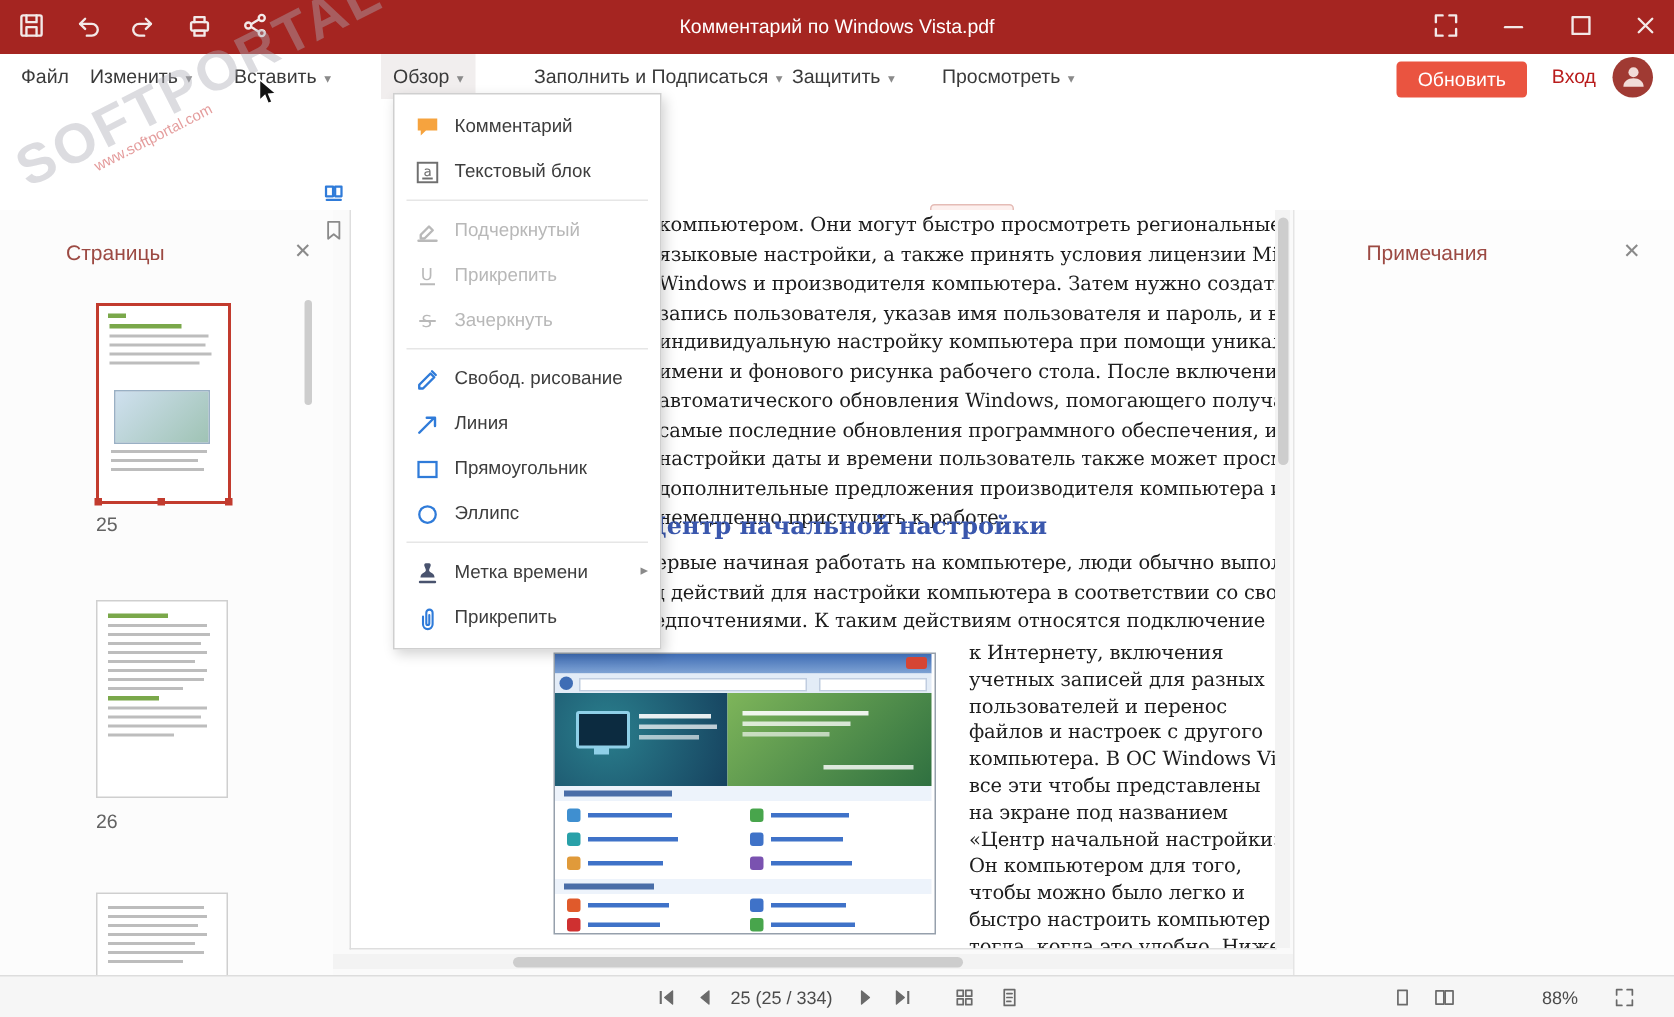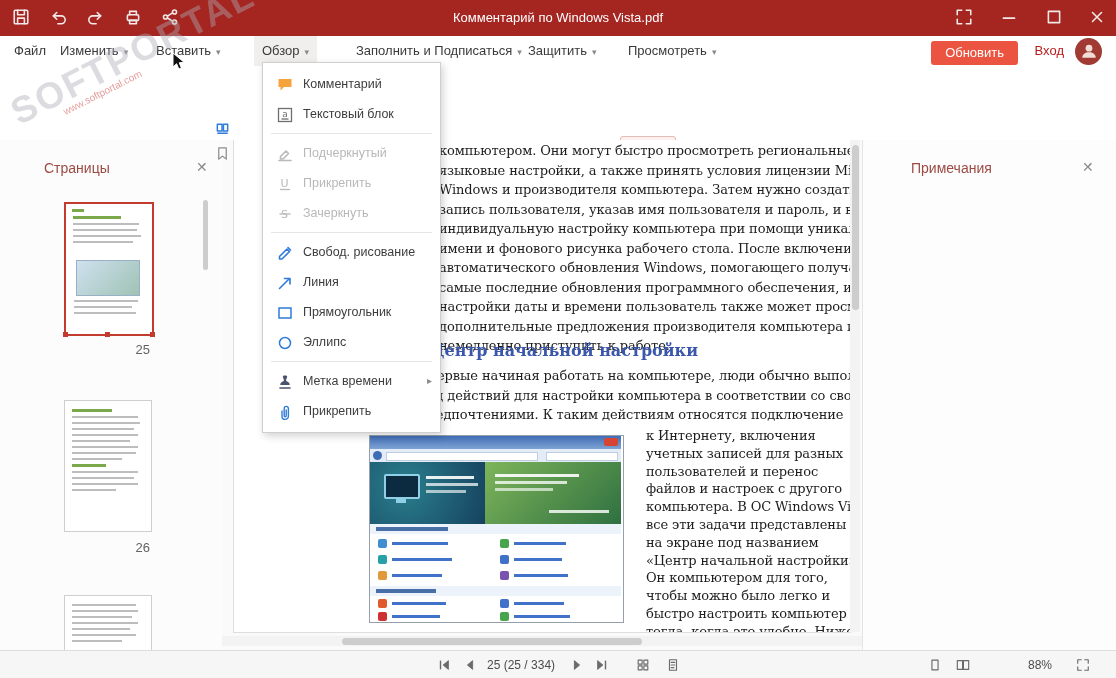--- a/index.html
+++ b/index.html
@@ -44,21 +44,21 @@
   #docArea{position:absolute;left:222px;top:0;width:640px;height:510px;background:#fafafa;}
   #page{position:absolute;left:11px;top:0;width:616px;height:492px;background:#fff;border:1px solid #dedede;border-top:none;overflow:hidden;}
   .doctext{font-family:"DejaVu Serif",serif;font-size:13px;letter-spacing:-0.1px;color:#1d1d1d;}
   .doctext div{height:19.5px;}
   #para3 div{height:17.8px;}
   #docHeading{font-family:"DejaVu Serif",serif;font-size:16px;font-weight:600;color:#3a57ad;}
   
   .thumb{position:absolute;left:64px;width:86px;background:#fff;border:1px solid #cfcfcf;}
   .thumb.selected{border:2px solid #c23b2e;}
   .handle{position:absolute;width:5px;height:5px;background:#c23b2e;}
-  .tnum{position:absolute;left:64px;width:86px;text-align:right;font-size:13px;color:#636363;}
+  .tnum{position:absolute;left:64px;width:86px;text-align:left;font-size:13px;color:#636363;}
   .ln{height:2px;background:#bdbdbd;margin:4px 7px 0;}
   .lng{height:3px;background:#7aa84a;margin:4px 7px 0;}
   
   .sbthumb{position:absolute;background:#cdcdcd;border-radius:4px;}
   
   #statusbar{position:absolute;left:0;top:650px;width:1116px;height:28px;background:#f6f6f6;border-top:1px solid #ddd;}
   .sic{stroke:#6a6a6a;fill:#6a6a6a;stroke-width:1;stroke-linejoin:round;}
   .sico{stroke:#6a6a6a;fill:none;stroke-width:1.3;stroke-linecap:round;stroke-linejoin:round;}
   .stext{position:absolute;top:7px;font-size:12px;color:#4c4c4c;white-space:nowrap;}
   
@@ -526,21 +526,21 @@
             <div>Впервые начиная работать на компьютере, люди обычно выполняют</div>
             <div>ряд действий для настройки компьютера в соответствии со своими</div>
             <div>предпочтениями. К таким действиям относятся подключение</div>
           </div>
         <div class="doctext" id="para3" style="position:absolute;left:412px;top:288px;white-space:nowrap;">
             <div>к Интернету, включения</div>
             <div>учетных записей для разных</div>
             <div>пользователей и перенос</div>
             <div>файлов и настроек с другого</div>
             <div>компьютера. В ОС Windows Vista</div>
-            <div>все эти задачи представлены</div>
+            <div>все эти чтобы представлены</div>
             <div>на экране под названием</div>
             <div>«Центр начальной настройки».</div>
             <div>Он компьютером для того,</div>
             <div>чтобы можно было легко и</div>
             <div>быстро настроить компьютер</div>
             <div>тогда, когда это удобно. Ниже</div>
           </div>
 
         <div id="vista">
           <div class="abs" style="left:0;top:0;width:251px;height:13px;background:linear-gradient(#3f6db5,#7fa3d4);">

